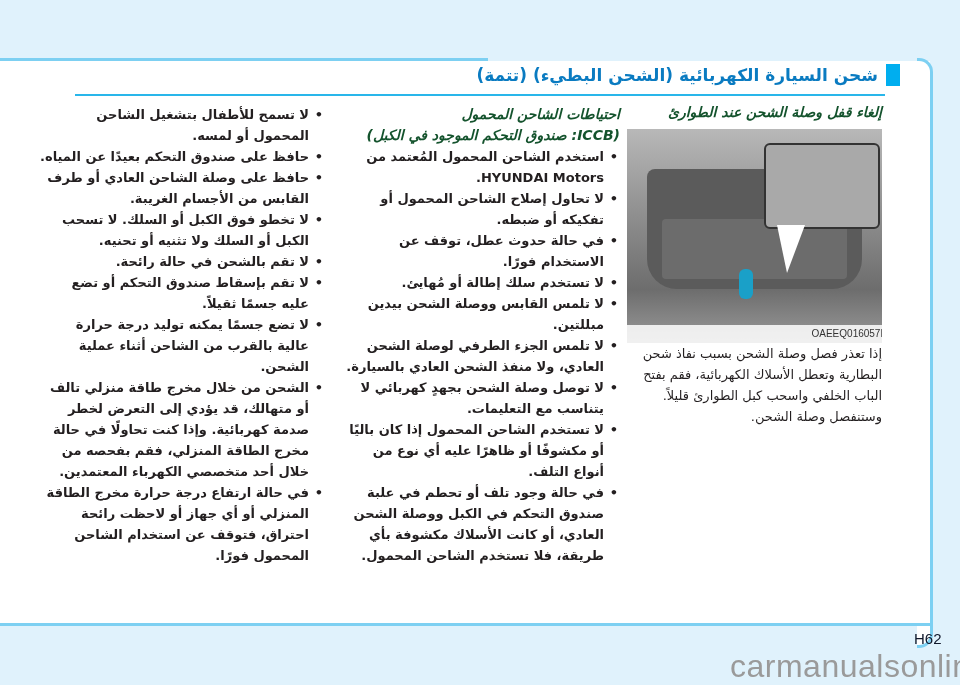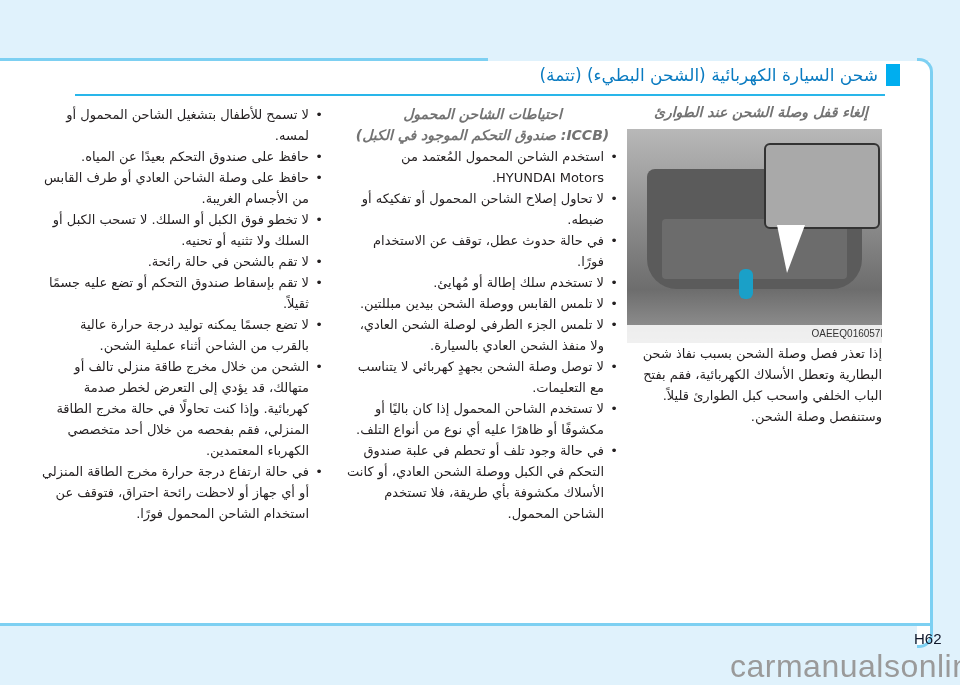--- a/index.html
+++ b/index.html
@@ -29,37 +29,36 @@
     background: #ffffff;
   }
   .header-bar {
     position: absolute; top: 64px; right: 60px; height: 22px;
     display: flex; align-items: center; direction: rtl;
   }
   .header-bar .accent {
     width: 14px; height: 22px; background: #00aeef; margin-left: 8px;
   }
   .header-bar .title {
-    font-size: 17px; font-weight: normal; color: #0a7bc1; white-space: nowrap; text-align: center;
+    font-size: 17px; font-weight: bold; color: #0a7bc1; white-space: nowrap; text-align: center;
   }
   .header-line {
     position: absolute; left: 75px; top: 94px; width: 810px; height: 2px;
     background: #29b6ea;
   }
   .col {
     position: absolute; direction: rtl; text-align: right;
     font-size: 13px; line-height: 21px;
   }
   .col-right { left: 640px; width: 242px; top: 102px; }
   .col-mid { left: 345px; width: 275px; top: 104px; }
   .col-left { left: 40px; width: 285px; top: 104px; }
   .subhead {
     font-weight: bold; font-style: italic; font-size: 14px; line-height: 21px;
-    color: #737373;
-    text-align: center;
+    color: #14532d;
   }
   .figure {
     position: relative; width: 255px; height: 214px; margin-top: 6px;
     background: linear-gradient(180deg, #b8b8b8 0%, #8f8f8f 40%, #6d6d6d 75%, #9a9a9a 100%);
     overflow: hidden; direction: ltr;
   }
   .figure .trunk {
     position: absolute; left: 20px; top: 40px; width: 215px; height: 120px;
     background: #5b5b5b; border-radius: 8px 8px 30px 30px;
   }
@@ -80,21 +79,21 @@
     position: absolute; left: 112px; top: 140px; width: 14px; height: 30px;
     background: #1aa0c8; border-radius: 6px;
   }
   .figure .caption {
     position: absolute; left: 0; bottom: 0; width: 100%; height: 18px;
     background: rgba(255,255,255,0.85); font-size: 10px; line-height: 18px;
     padding-left: 4px; color: #333; font-family: "Liberation Sans", sans-serif;
   }
   .para { margin-top: 0; }
   ul.bullets { list-style: none; margin: 0; padding: 0; }
-  ul.bullets li { position: relative; padding-right: 16px; }
+  ul.bullets li { position: relative; padding-right: 16px; font-weight: bold; }
   ul.bullets li::before {
     content: "•"; position: absolute; right: 2px; top: 0;
   }
   .page-number {
     position: absolute; left: 914px; top: 630px; font-size: 15px;
     font-family: "Liberation Sans", sans-serif; color: #0f172a;
   }
   .watermark {
     position: absolute; left: 730px; top: 648px; font-size: 32px;
     font-family: "Liberation Sans", sans-serif; color: #9a9a9a;

